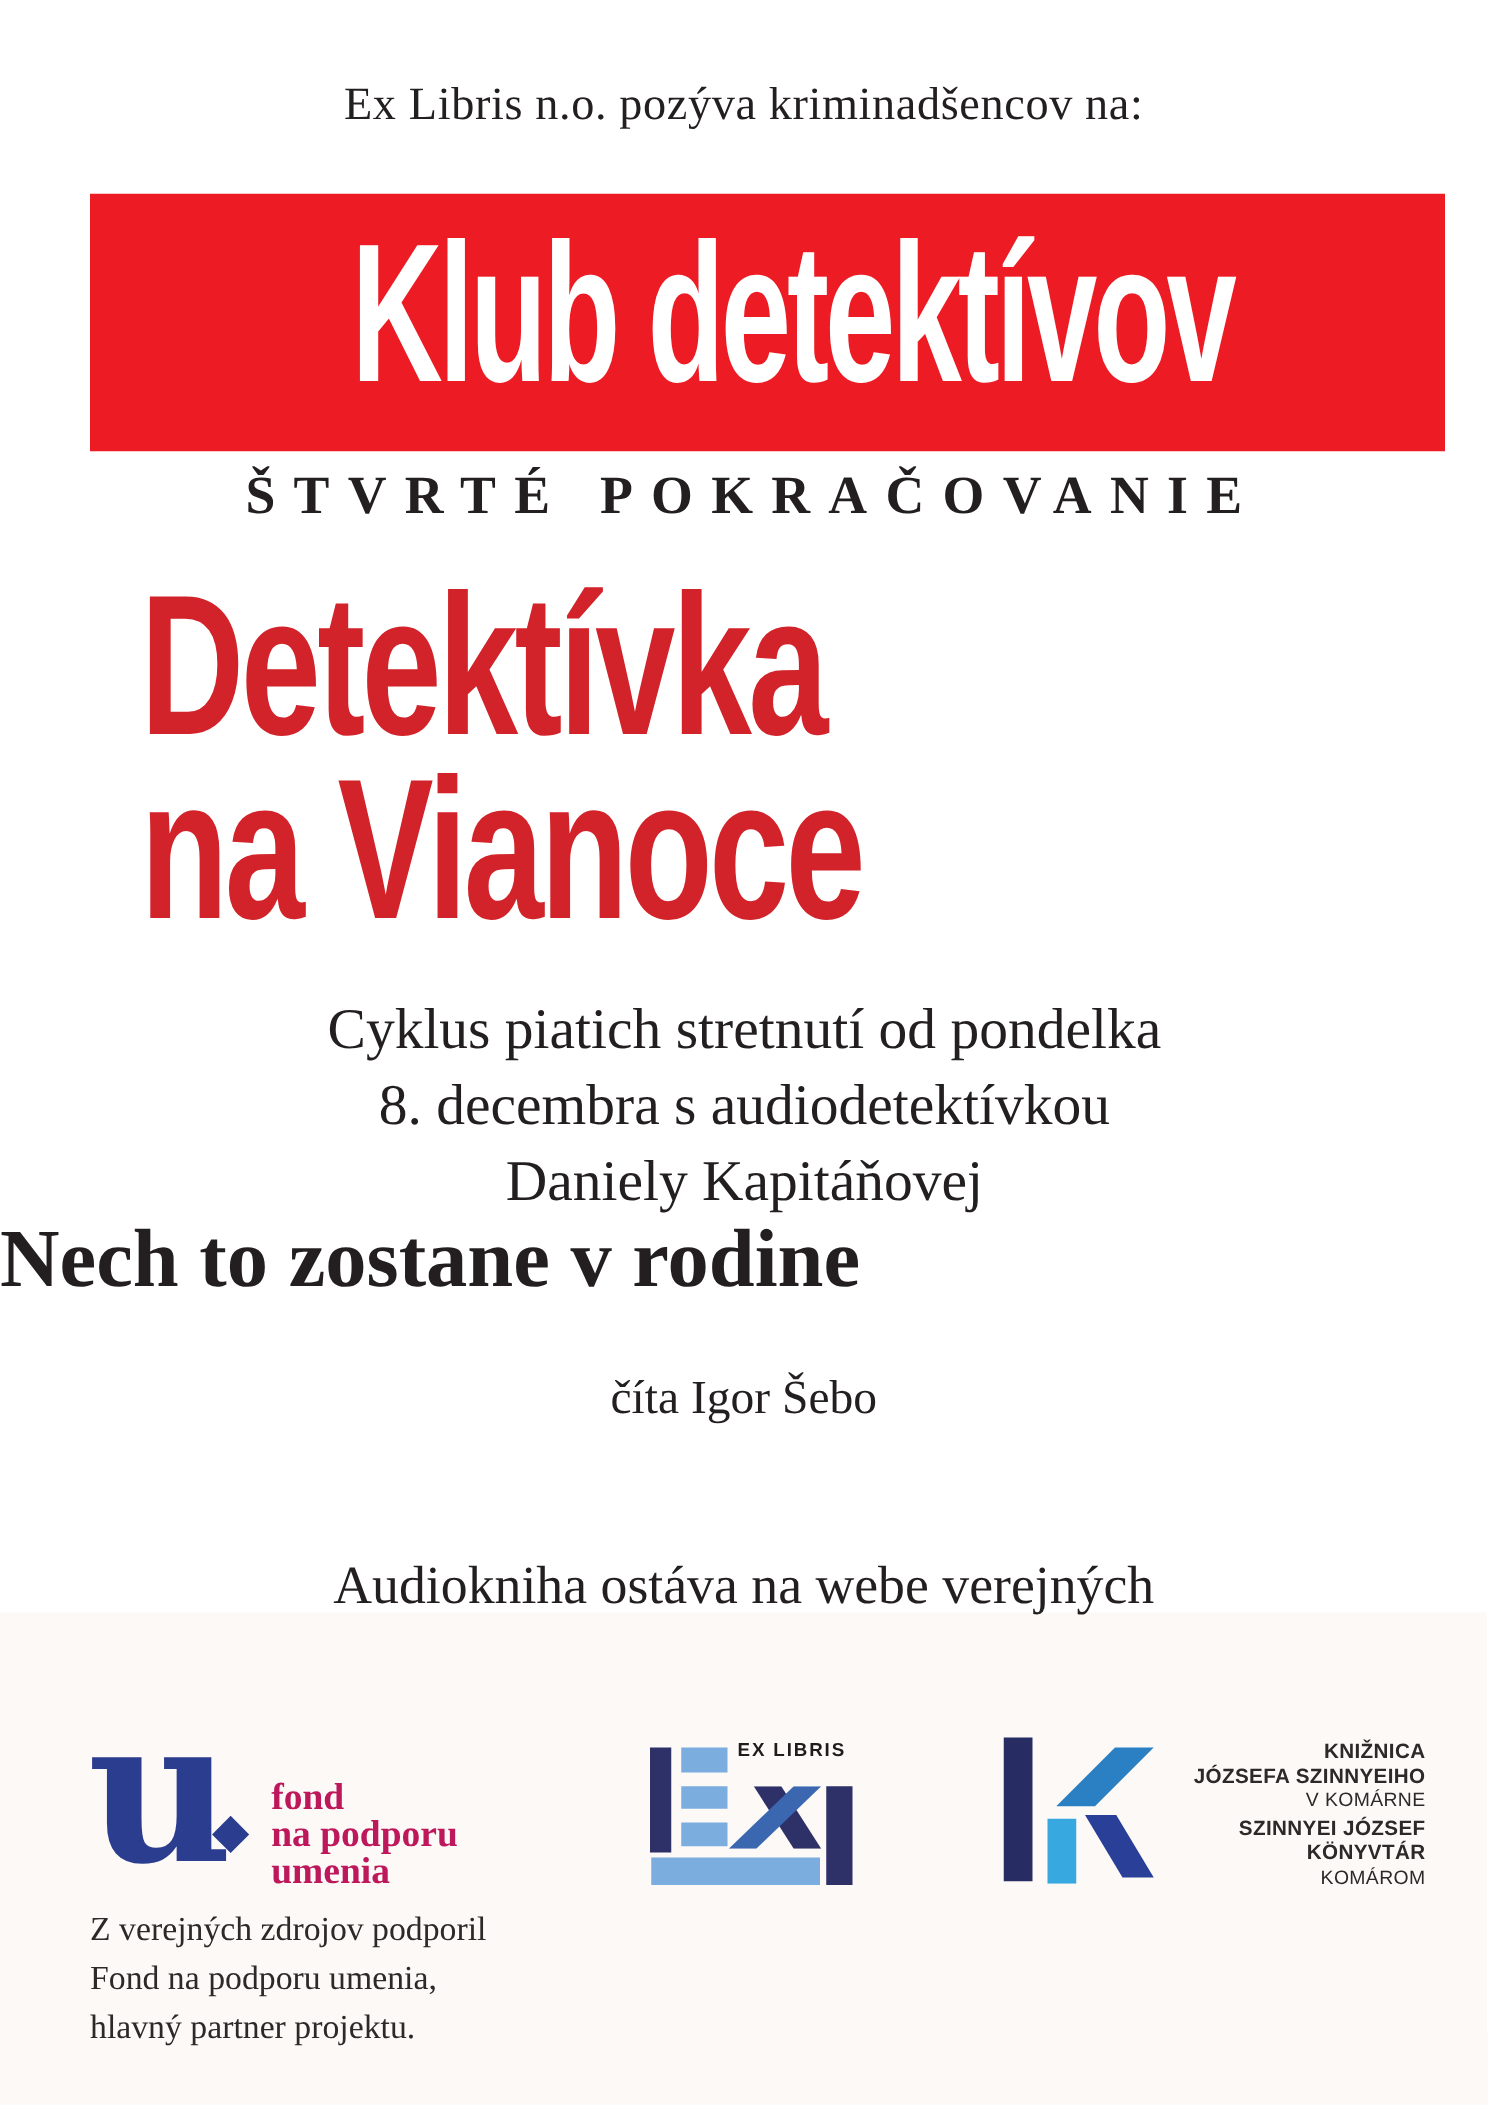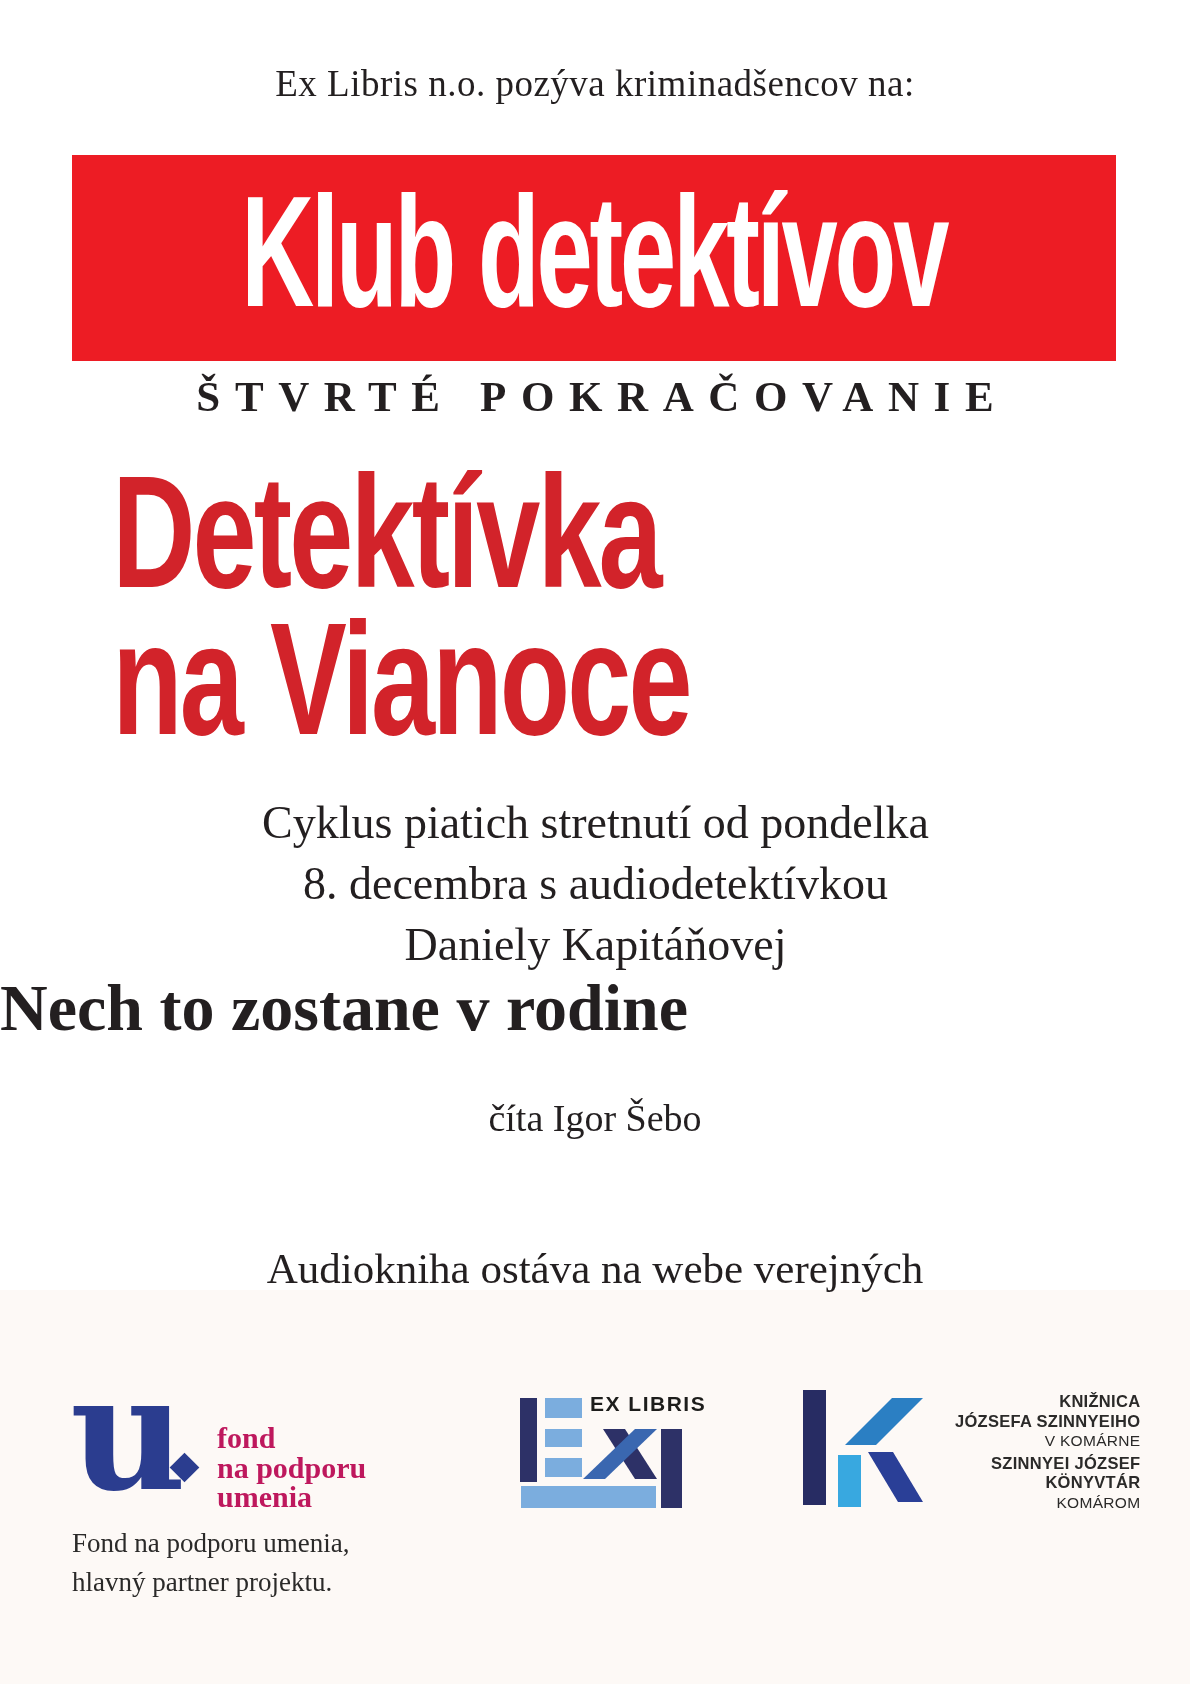--- a/index.html
+++ b/index.html
@@ -26,20 +26,21 @@
     letter-spacing: 0.5px;
   }
   .banner {
     position: absolute;
     left: 72px; top: 155px;
     width: 1044px; height: 206px;
     background: #ed1c24;
     display: flex;
     align-items: center;
     justify-content: center;
+    padding-left: 40px;
   }
   .banner-text {
     display: inline-block;
     font-family: "Liberation Sans", sans-serif;
     font-weight: bold;
     font-size: 158px;
     line-height: 1;
     color: #ffffff;
     letter-spacing: -5px;
     white-space: nowrap;
@@ -136,21 +137,21 @@
   .exlibris {
     position: absolute;
     left: 500px; top: 1392px;
     width: 190px; height: 118px;
   }
   .exl-label {
     position: absolute;
     left: 90px; top: 0px;
     font-family: "Liberation Sans", sans-serif;
     font-weight: bold;
-    font-size: 21px;
+    font-size: 15px;
     letter-spacing: 1.5px;
     color: #1d1d1b;
     white-space: nowrap;
   }
   .exl-bar-left  { position: absolute; left: 20px;  top: 6px;  width: 17px;  height: 84px; background: #2d3167; }
   .exl-e1        { position: absolute; left: 45px;  top: 6px;  width: 37px;  height: 20px; background: #7badde; }
   .exl-e2        { position: absolute; left: 45px;  top: 37px; width: 37px;  height: 18px; background: #7badde; }
   .exl-e3        { position: absolute; left: 45px;  top: 66px; width: 37px;  height: 19px; background: #7badde; }
   .exl-x         { position: absolute; left: 83px;  top: 37px; width: 74px;  height: 50px; }
   .exl-bar-right { position: absolute; left: 161px; top: 37px; width: 21px;  height: 79px; background: #2d3167; }
@@ -249,17 +250,18 @@
   <div class="klib-text">
     <div class="b">KNIŽNICA</div>
     <div class="b">JÓZSEFA SZINNYEIHO</div>
     <div class="r">V KOMÁRNE</div>
     <div class="b gap">SZINNYEI JÓZSEF</div>
     <div class="b">KÖNYVTÁR</div>
     <div class="r">KOMÁROM</div>
   </div>
 
   <div class="support-note">
+    <div>Z verejných zdrojov podporil</div>
     <div>Fond na podporu umenia,</div>
     <div>hlavný partner projektu.</div>
   </div>
 
 </div>
 
 </body></html>

